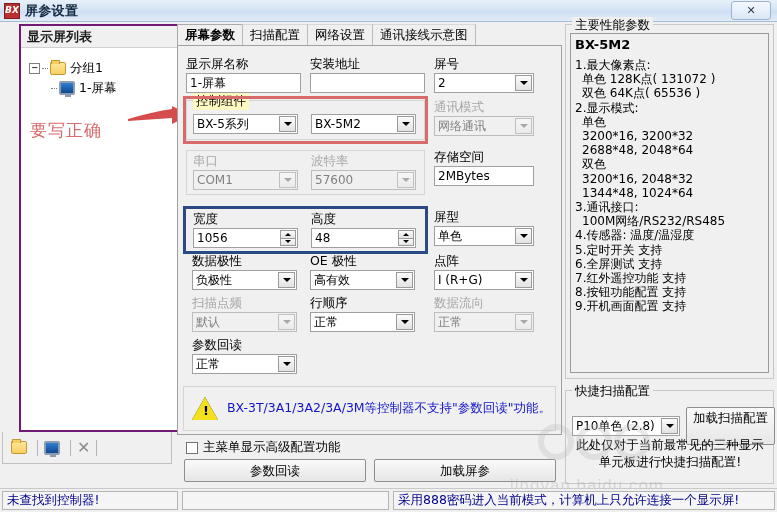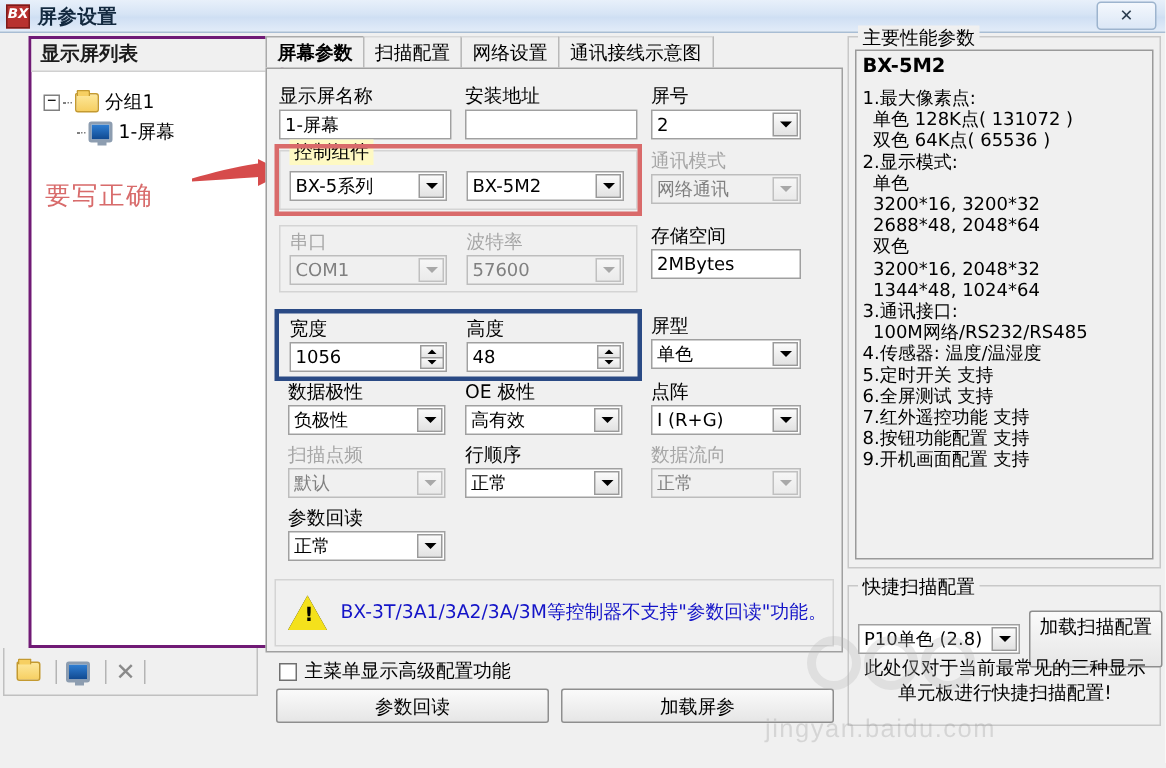--- a/index.html
+++ b/index.html
@@ -588,14 +588,19 @@
     </div>
   </div>
 
   <div class="watermark">
     <div class="wm-circ" style="left:40px; top:6px; width:36px; height:36px;"></div>
     <div class="wm-circ" style="left:78px; top:6px; width:36px; height:36px;"></div>
     <div class="wm-circ" style="left:116px; top:6px; width:36px; height:36px;"></div>
     <div class="wm-text">jingyan.baidu.com</div>
   </div>
 
+  <div class="statusbar">
+    <div class="sb-cell sb-a">未查找到控制器!</div>
+    <div class="sb-cell sb-b"></div>
+    <div class="sb-cell sb-c">采用888密码进入当前模式，计算机上只允许连接一个显示屏!</div>
+  </div>
 
 </div>
 
 </body></html>

